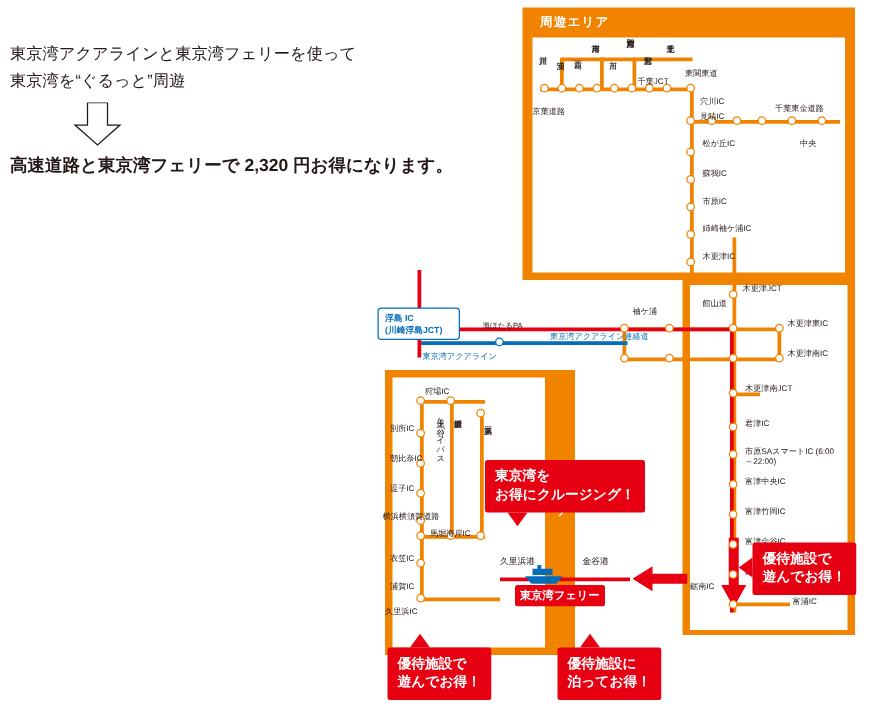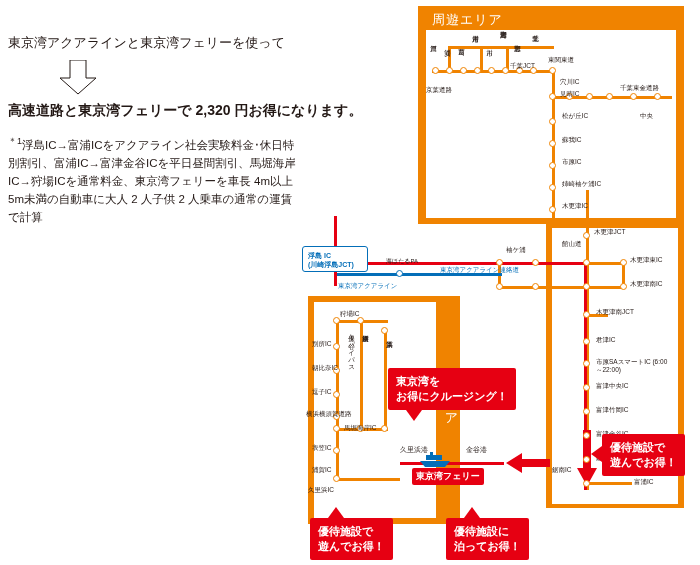--- a/index.html
+++ b/index.html
@@ -30,21 +30,21 @@
   .note2{font-size:11.5px;line-height:18px;width:292px;}
   .sup{font-size:9px;vertical-align:super;}
 
   
   #map{left:300px;top:0;width:400px;height:565px;}
 
   .orange-panel{
     background:#F08300;border:0;position:absolute;
   }
   .panel-label{
-    position:absolute;color:#fff;font-size:13px;font-weight:normal;
+    position:absolute;color:#fff;font-size:10px;font-weight:bold;
     writing-mode:vertical-rl;text-orientation:upright;letter-spacing:1px;
   }
   .panel-label.horiz{writing-mode:horizontal-tb;}
 
   .white-card{position:absolute;background:#ffffff;}
 
   .road-o{position:absolute;background:#F08300;}
   .road-r{position:absolute;background:#E60012;}
   .road-b{position:absolute;background:#036EB8;}
 
@@ -75,32 +75,30 @@
 
   .big-arrow-red{position:absolute;}
 </style>
 </head>
 <body>
 
 <div class="wrap">
 
   <div class="abs" id="left-text">
     <div class="lt-line" style="margin-top:6px">東京湾アクアラインと東京湾フェリーを使って</div>
+    <div class="lt-line">東京湾を“ぐるっと”周遊</div>
 
     <div style="height:6px"></div>
     <svg class="arrow-svg" width="300" height="36">
       <polygon points="62,0 78,0 78,18 88,18 70,34 52,18 62,18" fill="#ffffff" stroke="#231815" stroke-width="1"></polygon>
     </svg>
 
     <div class="lt-bold" style="margin-top:4px">高速道路と東京湾フェリーで 2,320 円お得になります。</div>
 
 
-    <div class="note" style="margin-top:12px">
-      <span class="sup">＊1</span><span>浮島IC→富浦ICをアクアライン社会実験料金･休日特別割引、富浦IC→富津金谷ICを平日昼間割引、馬堀海岸IC→狩場ICを通常料金、東京湾フェリーを車長 4m以上 5m未満の自動車に大人 2 人子供 2 人乗車の通常の運賃で計算</span>
-    </div>
 
   </div>
 
   <div class="abs" id="map">
 
     <div class="orange-panel" style="left:118px;top:6px;width:266px;height:218px;"></div>
     <div class="white-card" style="left:126px;top:30px;width:250px;height:188px;"></div>
     <div class="panel-label horiz" style="left:132px;top:11px;">周遊エリア</div>
 
     <div class="orange-panel" style="left:246px;top:224px;width:138px;height:284px;"></div>

